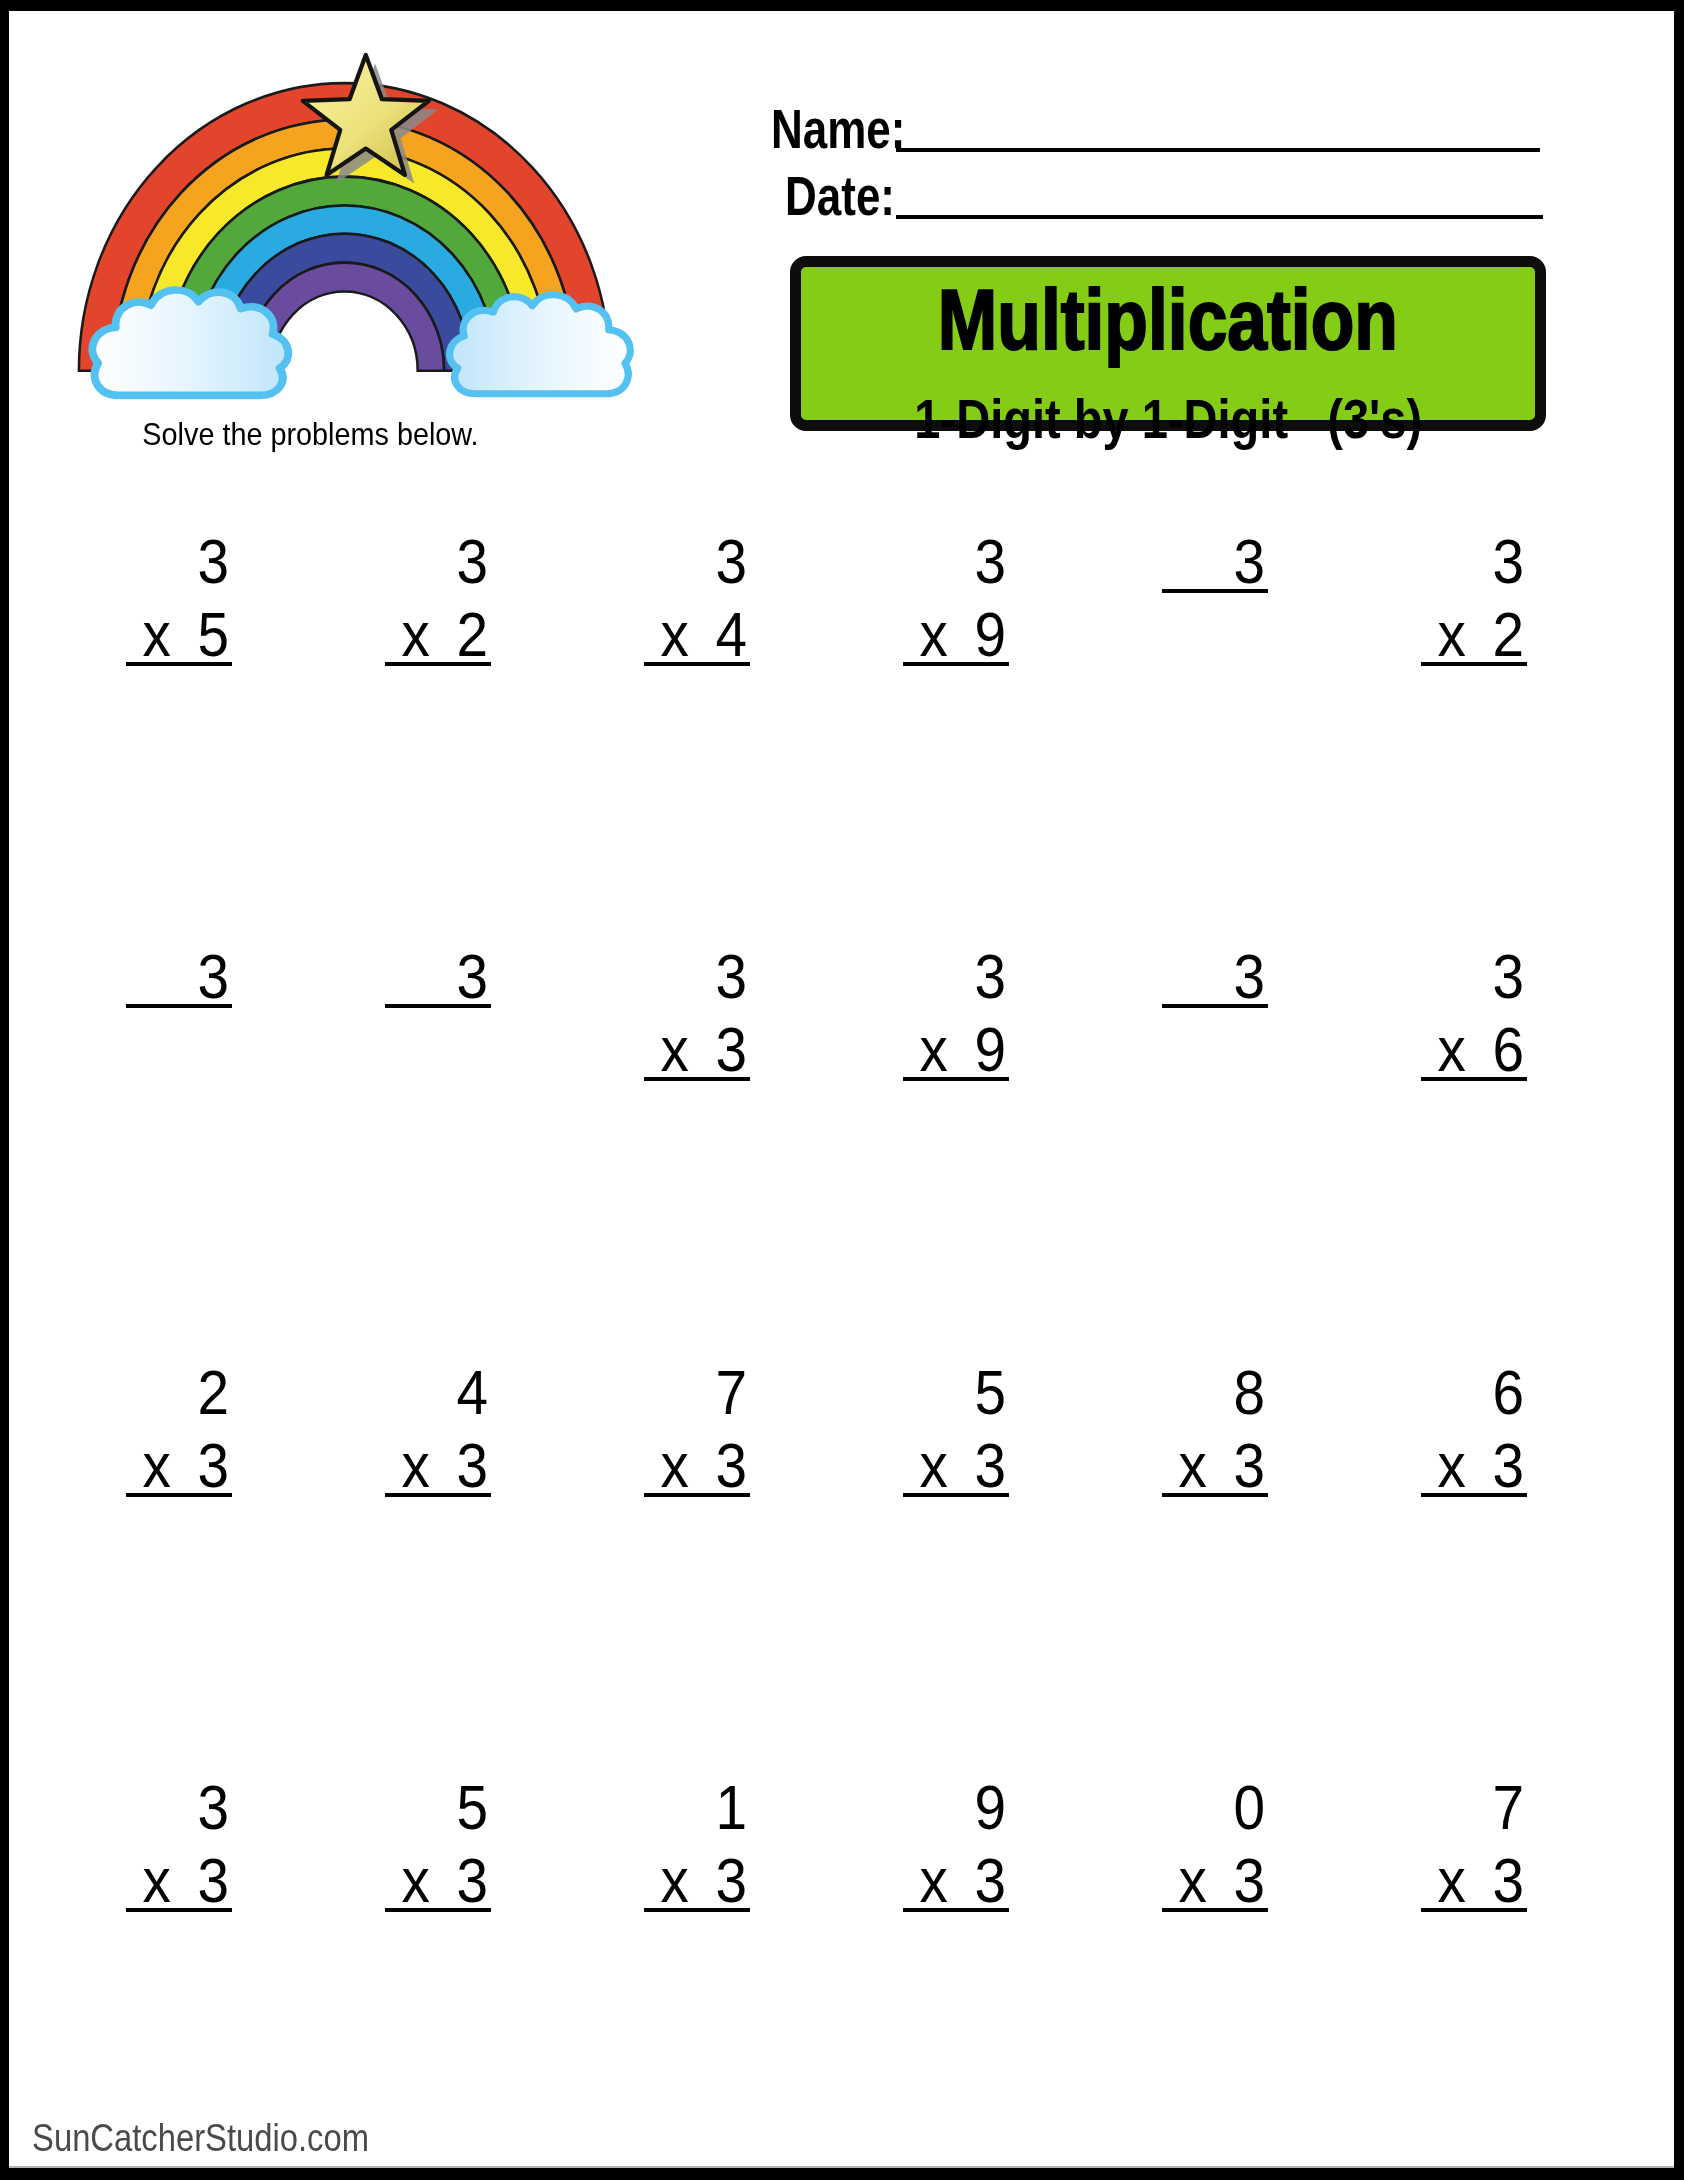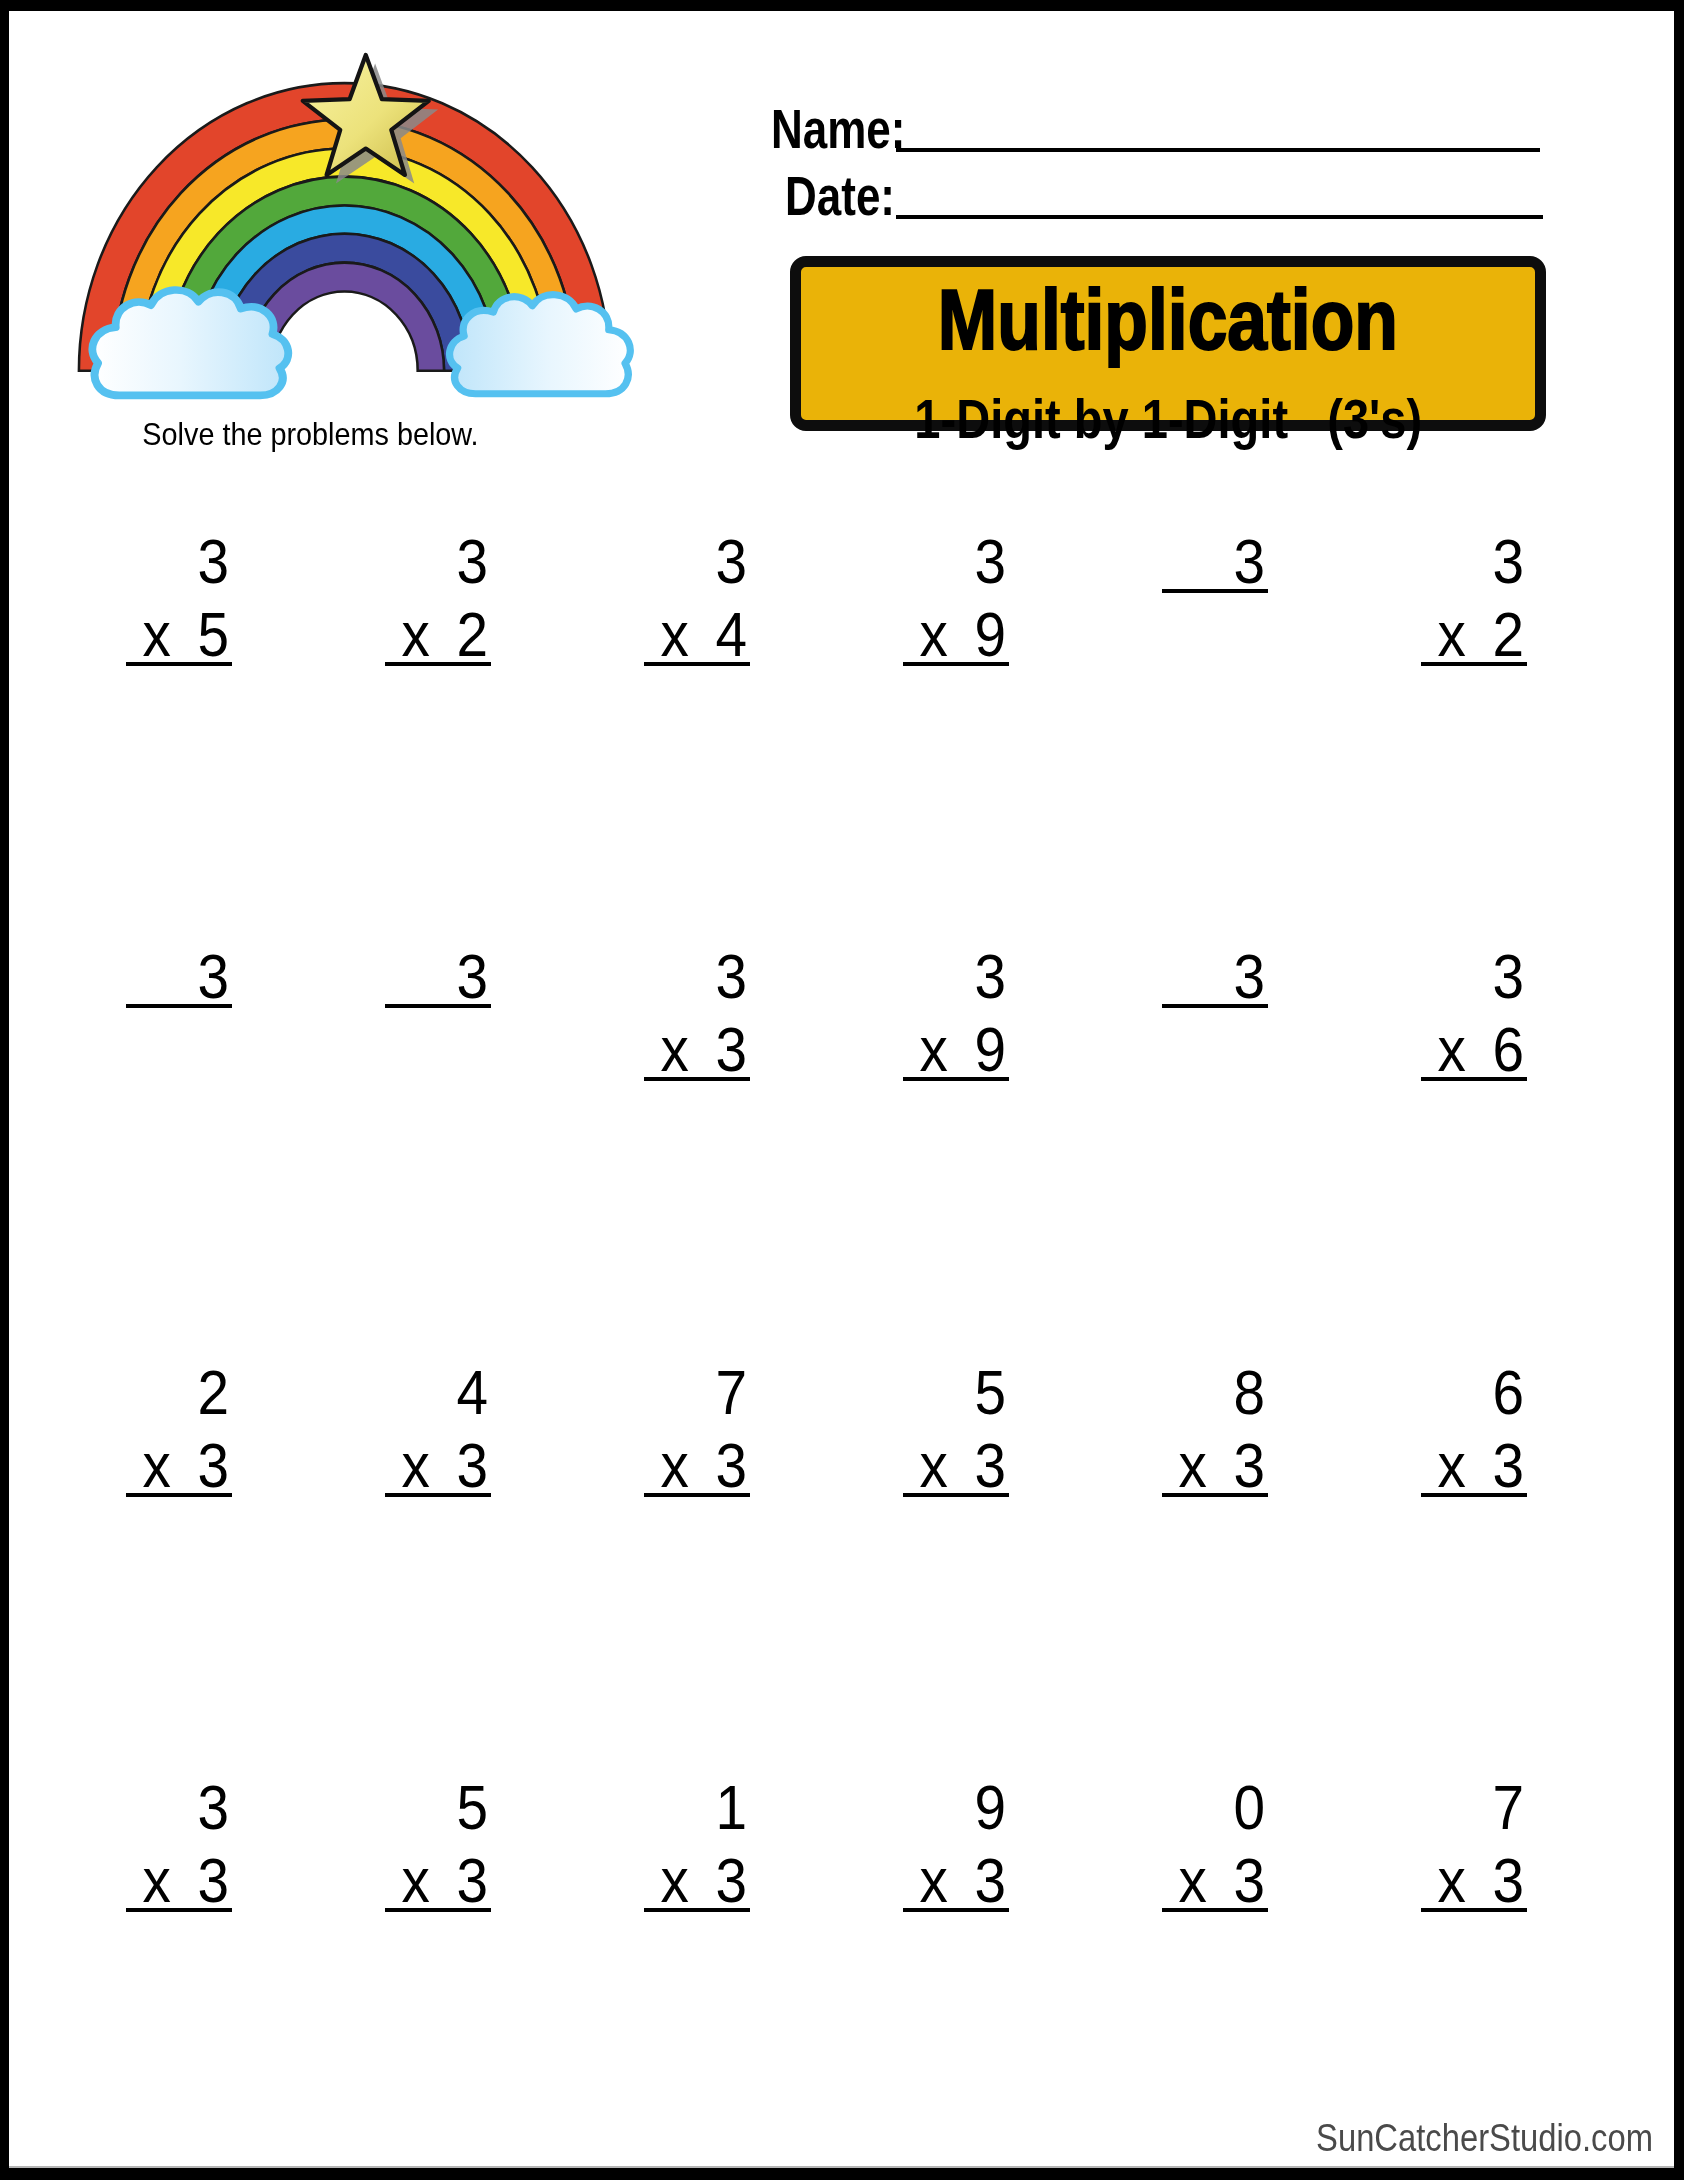--- a/index.html
+++ b/index.html
@@ -40,21 +40,21 @@
   
   .art{position:absolute;left:72px;top:43px;width:579px;height:366px;}
 
   
   .prob{position:absolute;width:204px;text-align:right;}
   .pnum{font-size:63px;line-height:73px;height:73px;padding-right:2.6px;white-space:nowrap;}
   .pbot{word-spacing:12px;}
   .rule{border-top:4.3px solid #000;width:106px;height:34px;margin:-9.4px 0 0 auto;}
 
   
-  .footer{position:absolute;left:0;right:0;top:2118px;text-align:right;
+  .footer{position:absolute;left:0;right:0;top:2118px;text-align:left;
           font-size:39px;line-height:39px;color:#4a4a4a;white-space:nowrap;}
 </style>
 </head>
 <body>
 
 <div class="page">
 
   <div class="b b-top"></div>
   <div class="b b-bottom"></div>
   <div class="b b-left"></div>
@@ -93,21 +93,21 @@
     <g transform="translate(663,288) scale(-0.955,0.94)">
       <path d="M 38,132 C 14,132 4,112 14,94 C 0,78 10,54 34,52 C 32,28 56,16 74,26 C 84,4 116,2 128,22 C 142,4 170,8 176,30 C 200,22 218,40 212,60 C 232,66 236,90 220,100 C 230,116 218,132 198,132 Z" fill="url(#cloudg)" stroke="#55c1f0" stroke-width="9" stroke-linejoin="round"></path>
     </g>
   </svg>
 
   <div class="fieldlabel name-label"><span class="cx">Name:</span></div>
   <div class="fill-line name-line"></div>
   <div class="fieldlabel date-label"><span class="cx">Date:</span></div>
   <div class="fill-line date-line"></div>
 
-  <div class="title-box" style="background: #eab308; border-radius: 16px;">
+  <div class="title-box" style="background: #84cc16; border-radius: 16px;">
     <div class="title"><span class="cxc">Multiplication</span></div>
     <div class="subtitle"><span class="cxc">1-Digit by 1-Digit   (3's)</span></div>
   </div>
 
   <div class="instruction"><span class="cxr">Solve the problems below.</span></div>
 
   <div id="problems">
       <div class="prob" style="left: 28px; top: 525px;">
         <div class="pnum"><span class="cxr">3</span></div>
         <div class="pnum pbot"><span class="cxr"><span>x</span> <span>5</span></span></div>

